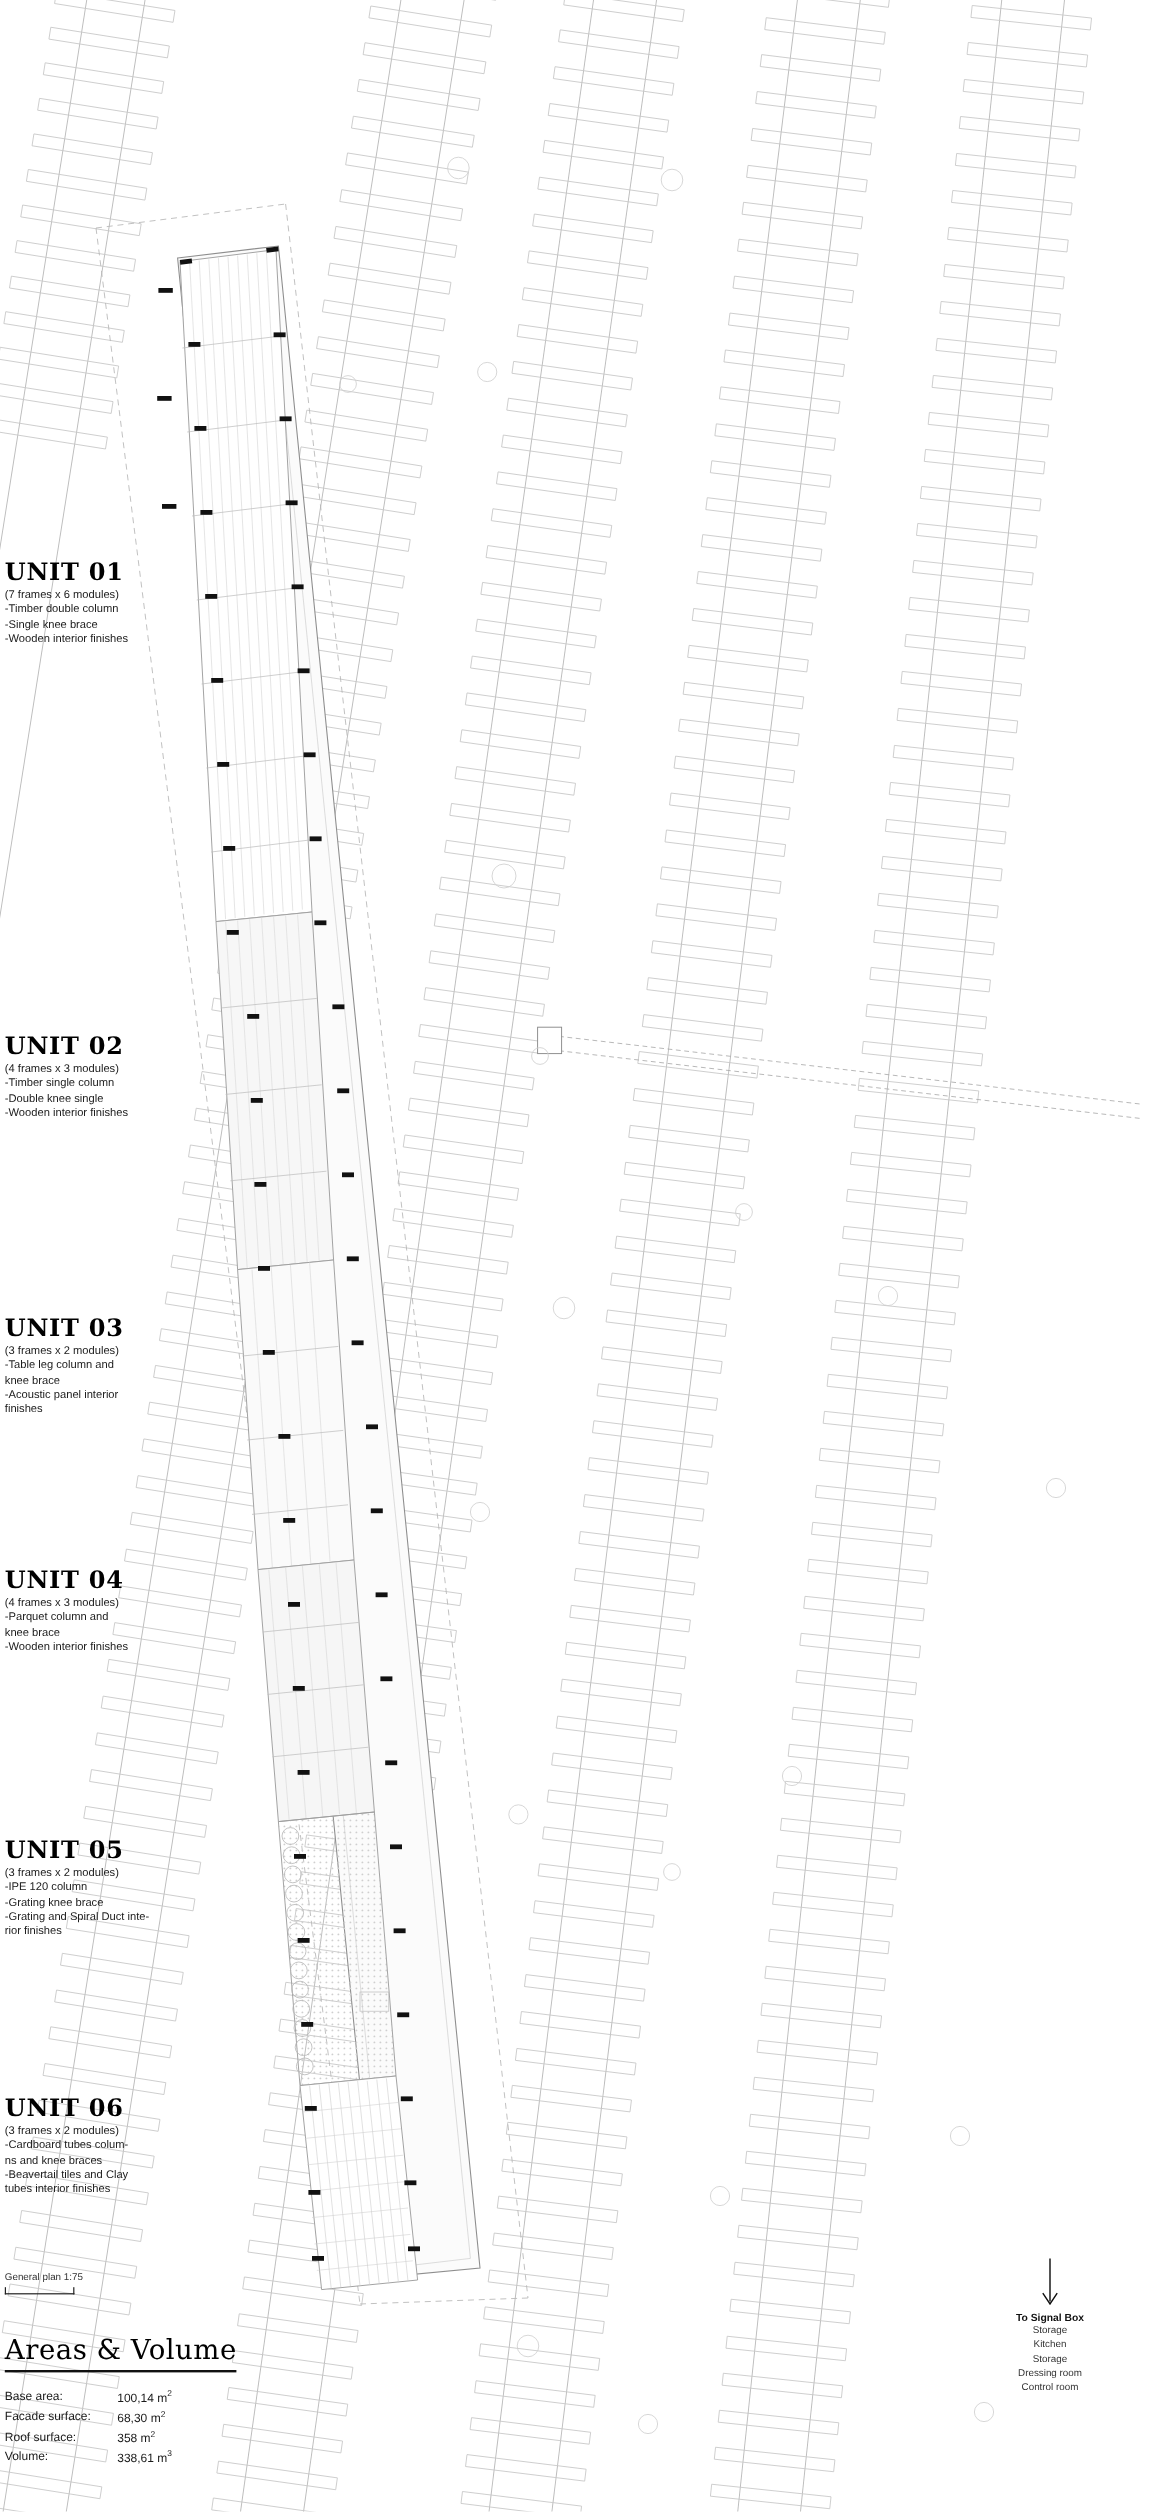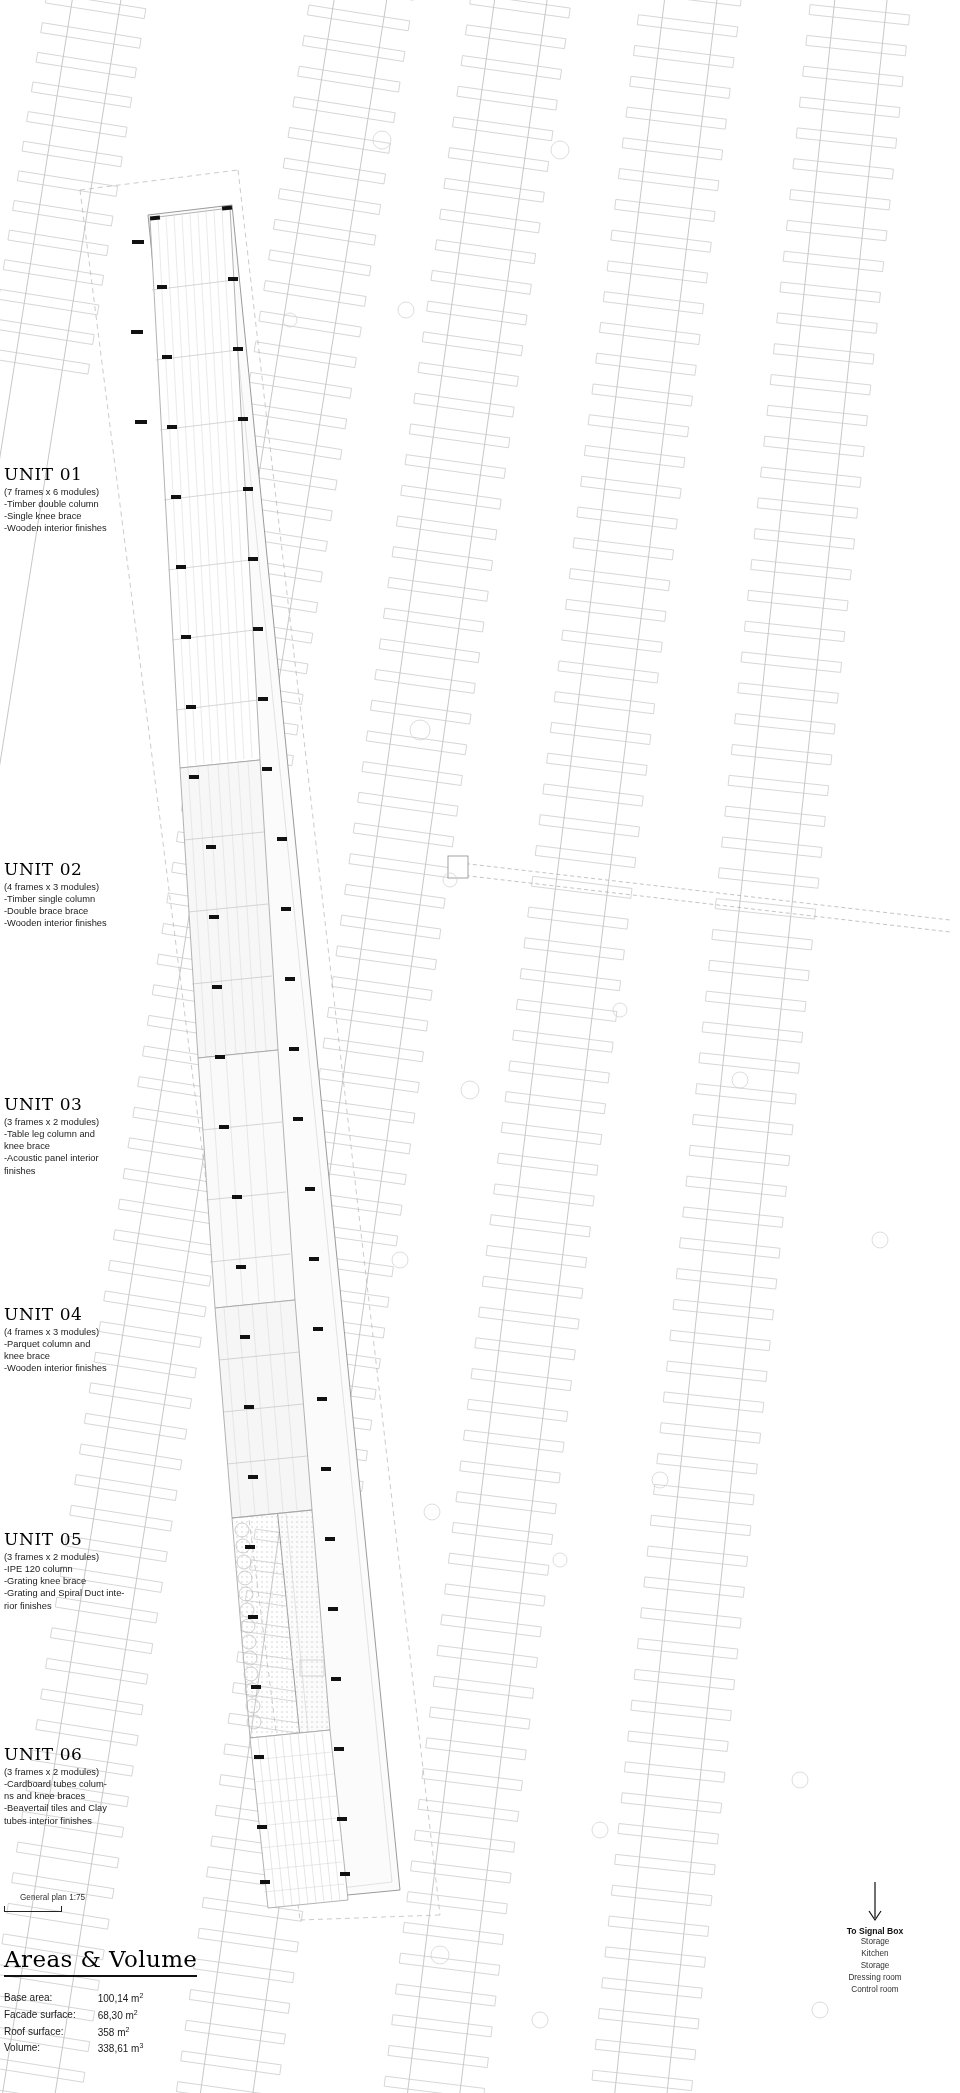--- a/index.html
+++ b/index.html
@@ -26,38 +26,38 @@
   }
 
   
   .unit-block {
     position: absolute;
     left: 4px;
     width: 160px;
   }
   .unit-title {
     font-family: "DejaVu Serif", serif;
-    font-size: 17px;
+    font-size: 20px;
     letter-spacing: 0.6px;
-    font-weight: 400;
+    font-weight: 700;
     color: #000;
     margin: 0 0 2px 0;
     line-height: 1.1;
   }
   .unit-lines {
     font-size: 9.3px;
     line-height: 1.32;
     color: #1b1b1b;
   }
   .unit-lines div { white-space: pre-wrap; }
 
   
   #scale-note {
     position: absolute;
-    left: 20px;
+    left: 4px;
     top: 1893px;
     font-size: 8.2px;
     color: #333;
   }
   #scale-bar {
     position: absolute;
     left: 4px;
     top: 1906px;
     width: 56px;
     height: 5px;
@@ -727,21 +727,21 @@
     <div>-Single knee brace</div>
     <div>-Wooden interior finishes</div>
   </div>
 </div>
 
 <div class="unit-block" style="top:860px">
   <div class="unit-title">UNIT 02</div>
   <div class="unit-lines">
     <div>(4 frames x 3 modules)</div>
     <div>-Timber single column</div>
-    <div>-Double brace brace</div>
+    <div>-Double knee single</div>
     <div>-Wooden interior finishes</div>
   </div>
 </div>
 
 <div class="unit-block" style="top:1095px">
   <div class="unit-title">UNIT 03</div>
   <div class="unit-lines">
     <div>(3 frames x 2 modules)</div>
     <div>-Table leg column and</div>
     <div>knee brace</div>

